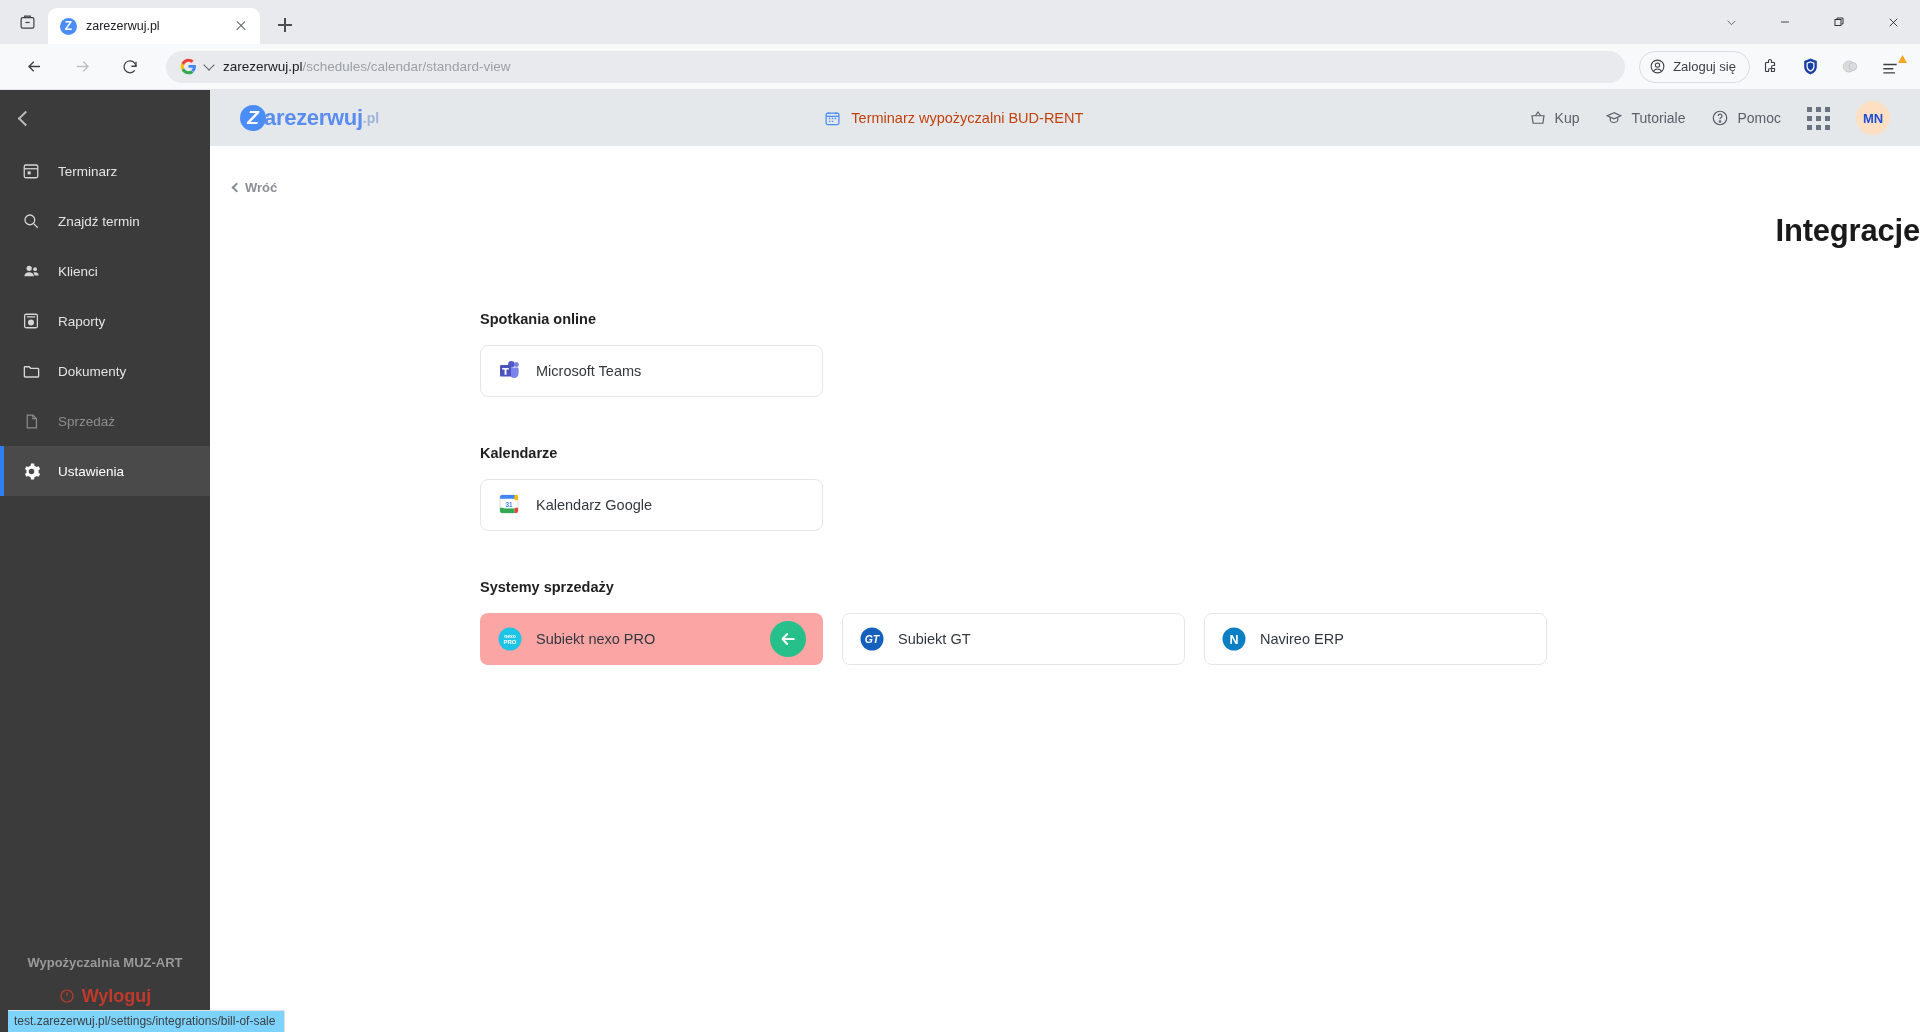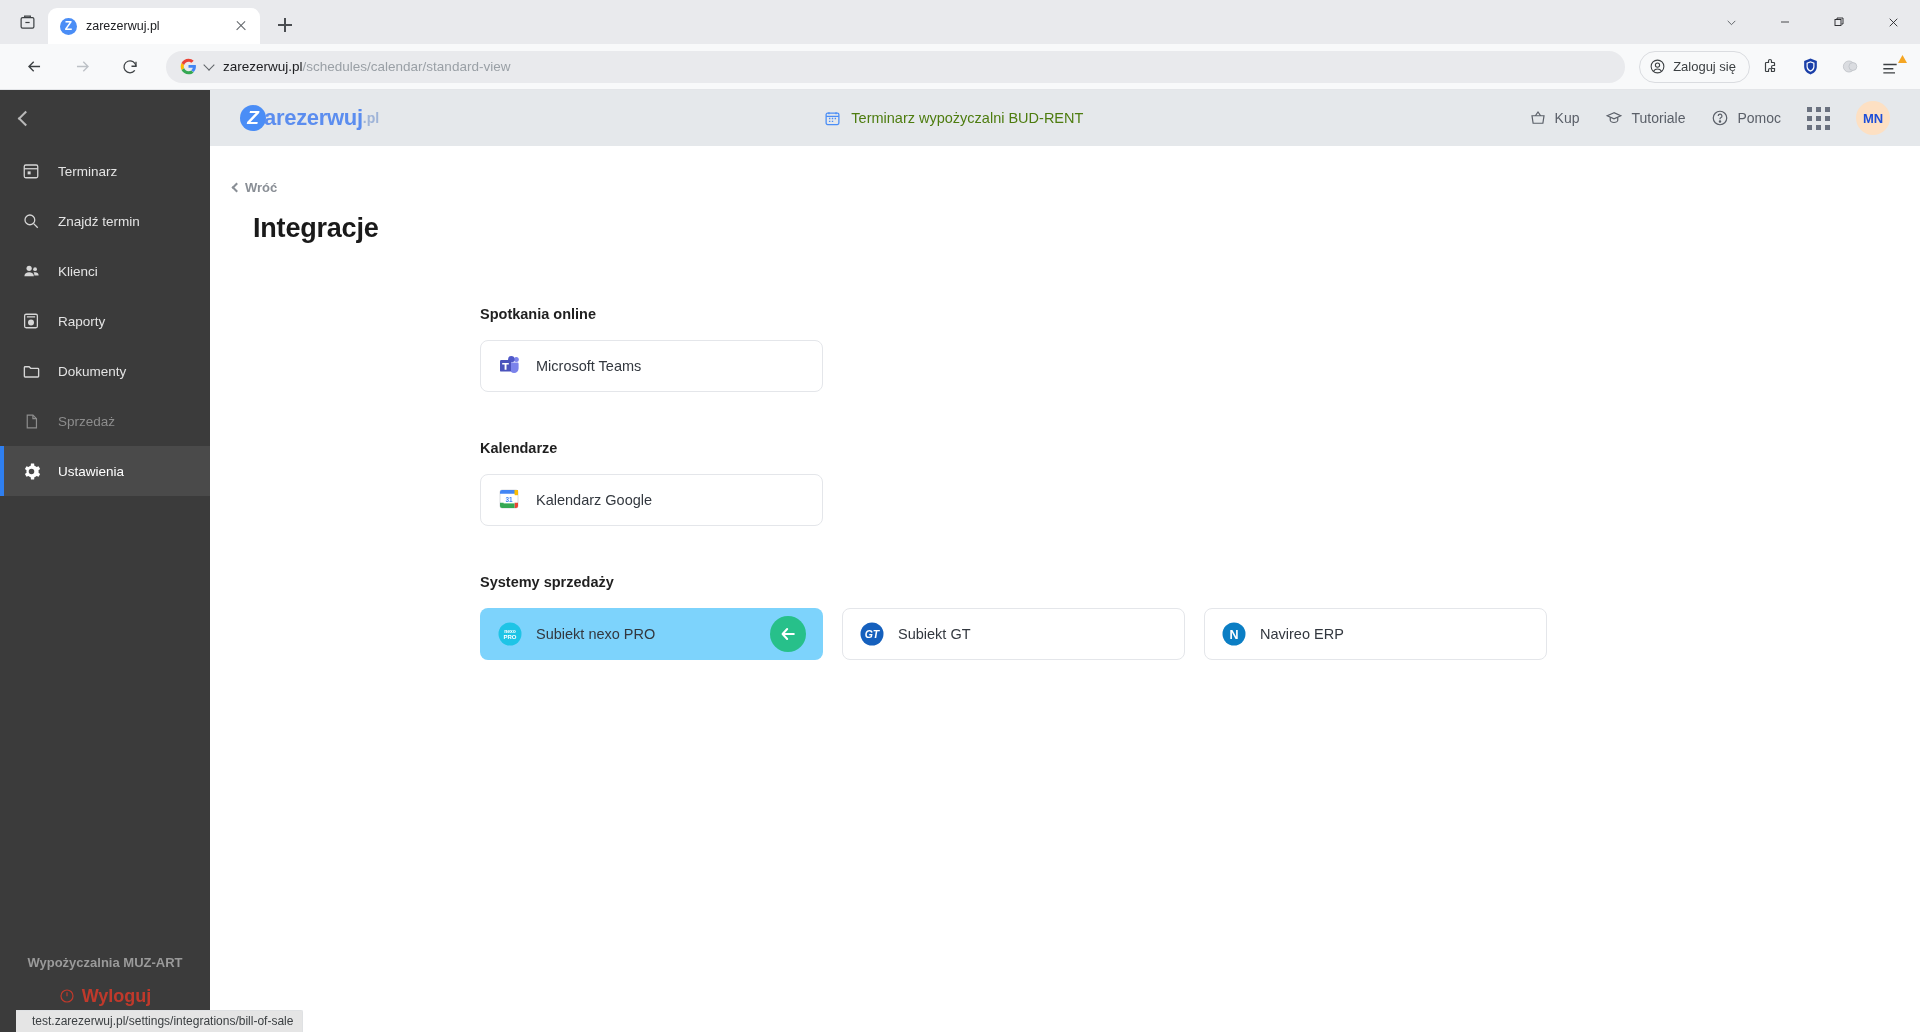--- a/index.html
+++ b/index.html
@@ -149,21 +149,21 @@
   .logo-z {
     width: 26px; height: 26px; border-radius: 50%; background: #4a8df6;
     color: #fff; font-size: 19px; font-weight: bold; font-style: italic;
     display: flex; align-items: center; justify-content: center;
     margin-right: -2px;
   }
   .logo-t1 { font-size: 22px; font-weight: bold; color: #5b8def; letter-spacing: -0.3px; }
   .logo-t2 { font-size: 14px; color: #9fb4d8; font-weight: bold; }
   .head-center {
     flex: 1 1 auto; display: flex; align-items: center; justify-content: center;
-    gap: 10px; font-size: 14.5px; color: #4d7c0f;
+    gap: 10px; font-size: 14.5px; color: #c2410c;
   }
   .head-right { display: flex; align-items: center; gap: 26px; }
   .head-link {
     display: flex; align-items: center; gap: 8px;
     font-size: 14px; color: #5a5f68;
   }
   .apps-grid { display: grid; grid-template-columns: repeat(3,5px); gap: 4px; }
   .apps-grid i { width: 5px; height: 5px; background: #6b7280; display: block; }
   .avatar {
     width: 34px; height: 34px; border-radius: 50%; background: #fde0c3;
@@ -174,47 +174,47 @@
   .content { flex: 1 1 auto; overflow: hidden; position: relative; }
   .back-link {
     display: inline-flex; align-items: center; gap: 5px;
     font-size: 13px; color: #8a8f96; margin: 34px 0 0 23px; font-weight: bold;
   }
   .back-chev {
     width: 7px; height: 7px; border-left: 2px solid #8a8f96;
     border-bottom: 2px solid #8a8f96; transform: rotate(45deg);
   }
   .page-title {
-    font-size: 27px; font-weight: bold; color: #1a1a1a;
-    margin: 18px 0 0 43px; letter-spacing: -0.2px;
+    font-size: 31px; font-weight: bold; color: #1a1a1a;
+    margin: 18px 0 0 43px; letter-spacing: -0.2px; text-align: right;
   }
   .sections { padding: 62px 0 0 270px; }
   .section { margin-bottom: 48px; }
   .section-title {
     font-size: 14.5px; font-weight: bold; color: #1f1f1f; margin-bottom: 18px;
   }
   .cards { display: flex; gap: 19px; }
   .card {
     width: 343px; height: 52px; border: 1px solid #e4e6ea; border-radius: 8px;
     background: #fff; display: flex; align-items: center; gap: 13px;
     padding: 0 16px; position: relative;
   }
-  .card.hovered { background: #7dd3fc; border-color: transparent; align-items: center; }
+  .card.hovered { background: #fca5a5; border-color: transparent; align-items: center; }
   .card-label { font-size: 14.5px; color: #33383f; }
   .card-ico { width: 26px; height: 26px; flex: 0 0 auto; position: relative; }
   .go-btn {
     position: absolute; right: 16px; top: 50%; transform: translateY(-50%);
     width: 36px; height: 36px; border-radius: 50%; background: #27c08a;
     display: flex; align-items: center; justify-content: center;
   }
 
   .statusbar {
-    position: absolute; left: 16px; bottom: 0;
-    background: #e5e5e5; border: 1px solid #dfe1e3; border-left: none; border-bottom: none;
-    font-size: 12px; color: #3c4043; padding: 3px 9px 4px 16px;
+    position: absolute; left: 8px; bottom: 0;
+    background: #7dd3fc; border: 1px solid #dfe1e3; border-left: none; border-bottom: none;
+    font-size: 12px; color: #3c4043; padding: 3px 9px 4px 6px;
     border-top-right-radius: 2px; white-space: nowrap;
   }
 </style>
 </head>
 <body>
 
 <div class="browser">
 
   <div class="tabstrip">
     <div class="tab-search-btn">

